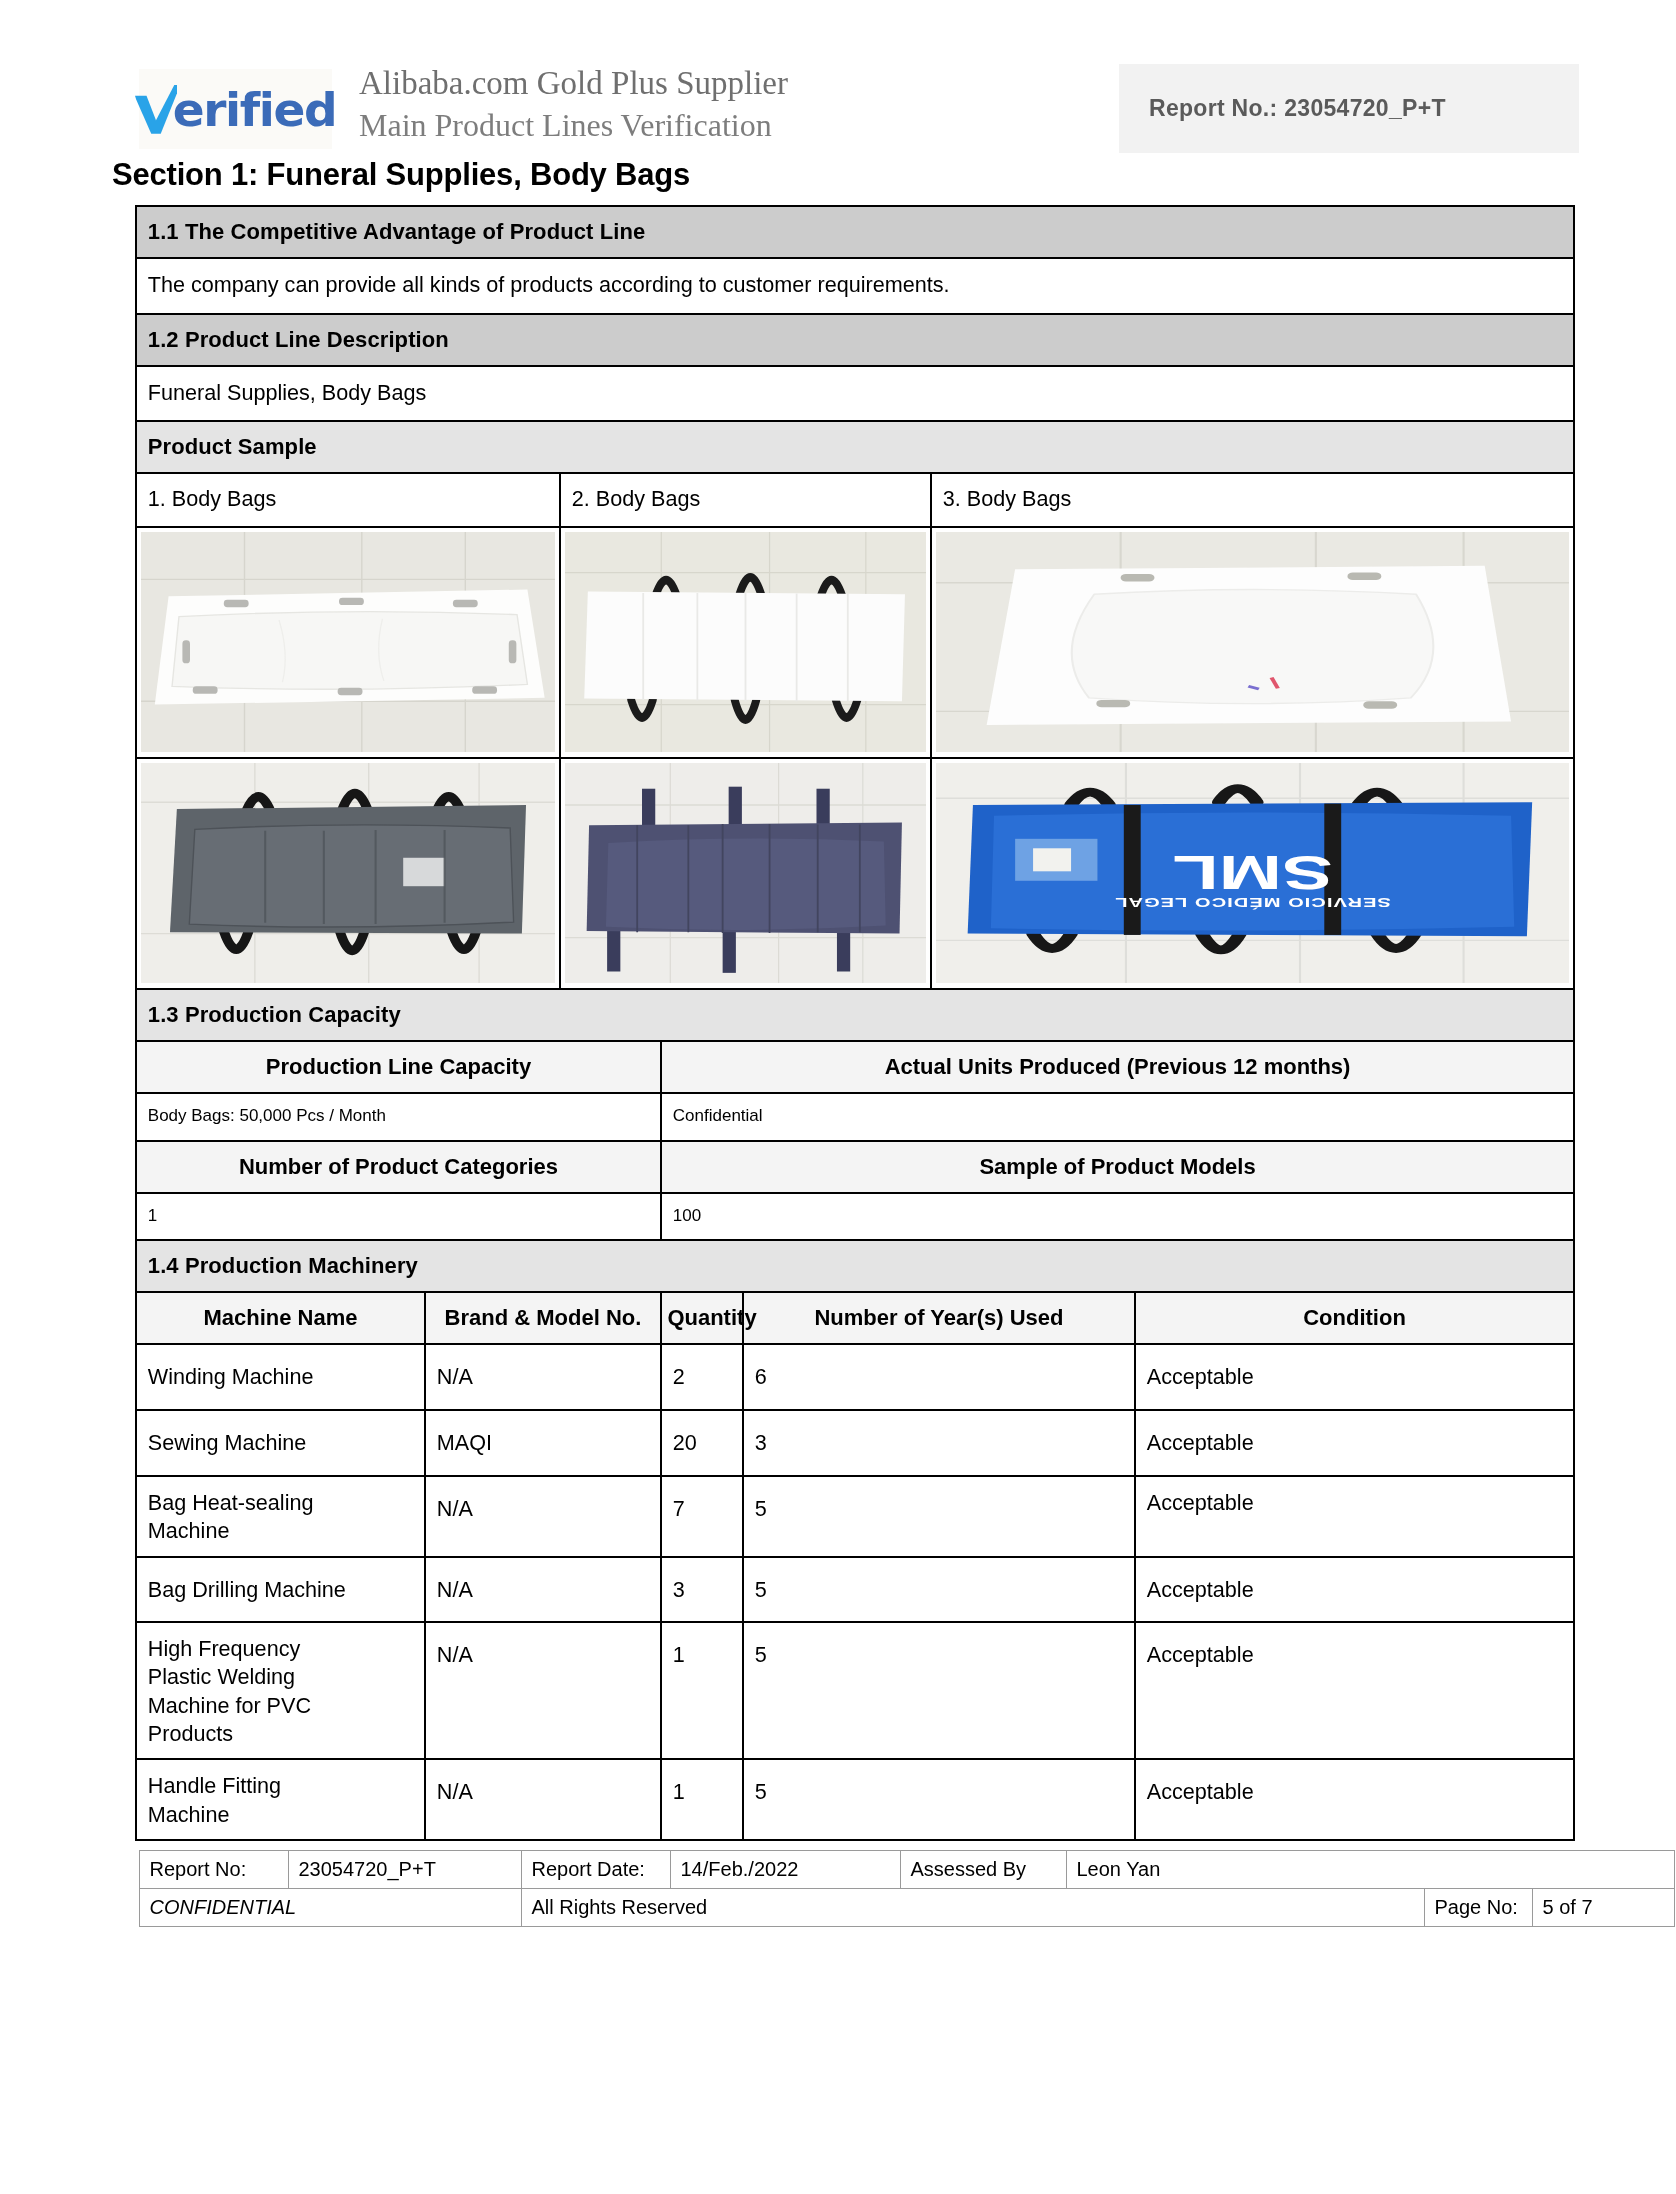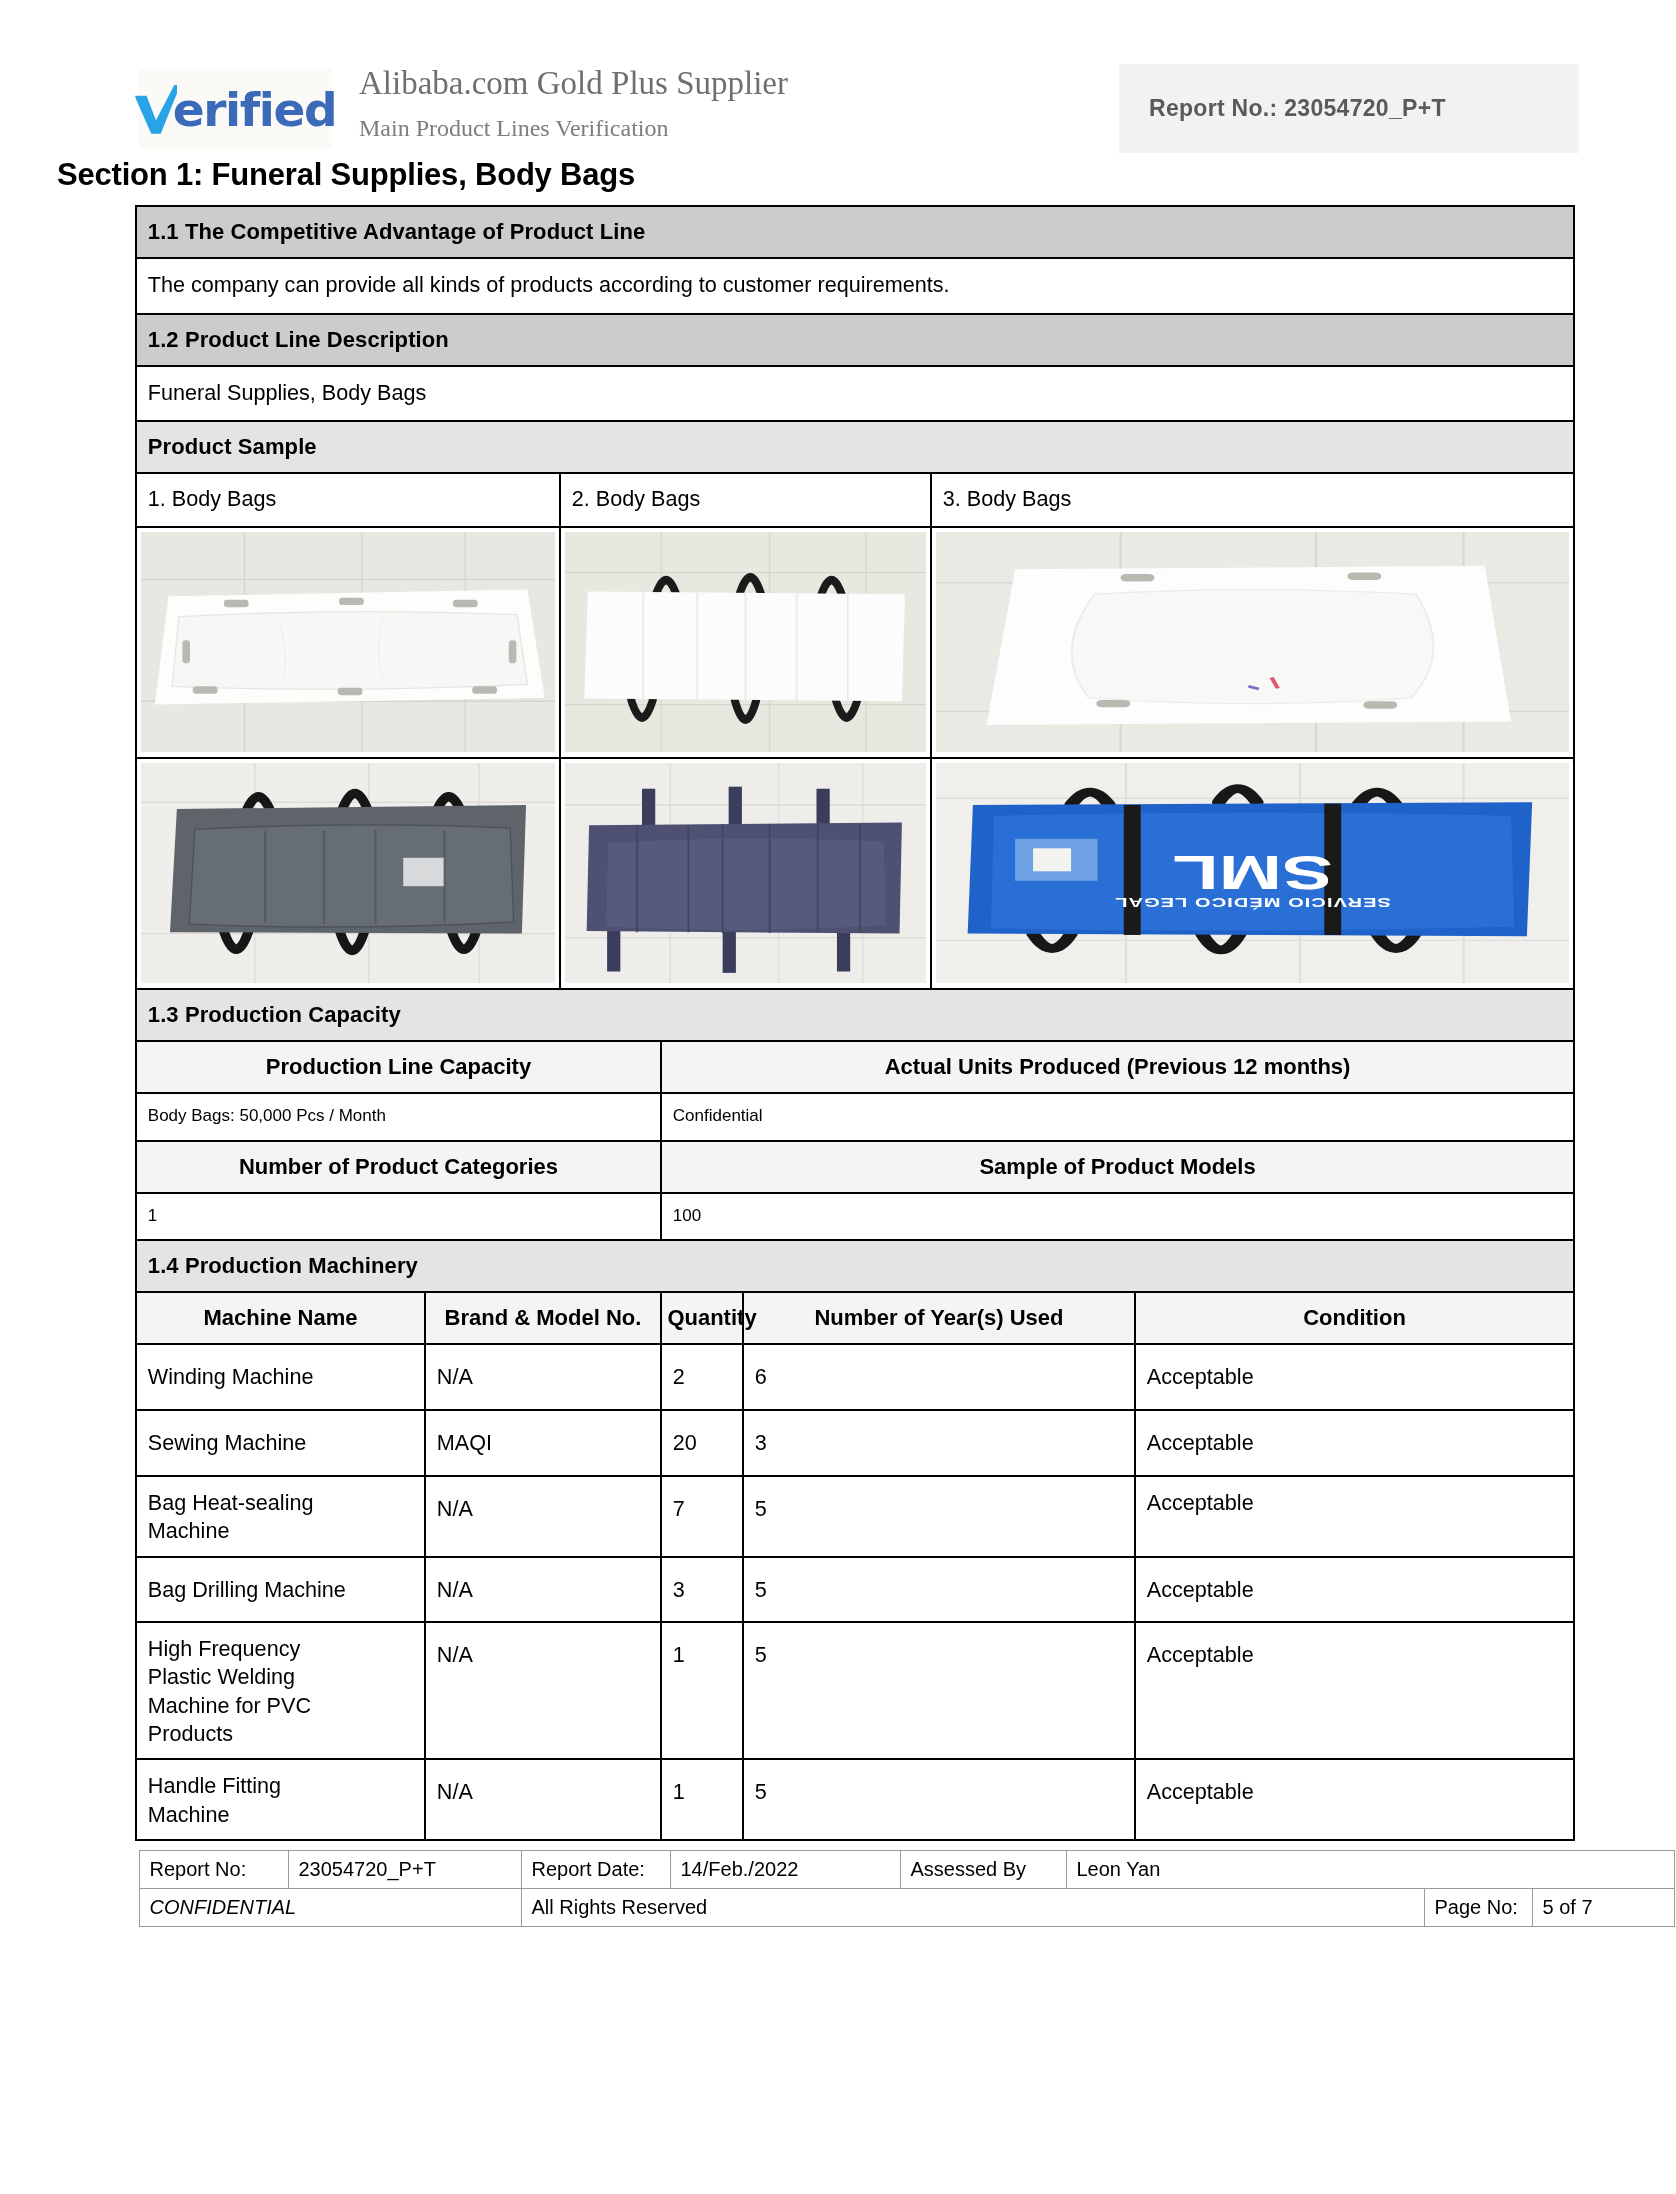--- a/index.html
+++ b/index.html
@@ -63,24 +63,24 @@
   }
   .title-main {
     font-family: "Liberation Serif", serif;
     font-size: 33px;
     color: #6f6f6f;
     line-height: 1.12;
     white-space: nowrap;
   }
   .title-sub {
     font-family: "Liberation Serif", serif;
-    font-size: 24px;
+    font-size: 32px;
     color: #7d7d7d;
     line-height: 1.2;
-    margin-top: 12px;
+    margin-top: 4px;
     white-space: nowrap;
   }
 
   .report-no-box {
     margin-left: auto;
     background: #f2f2f2;
     width: 460px;
     height: 89px;
     display: flex;
     align-items: center;
@@ -91,21 +91,21 @@
   .report-no-text {
     font-size: 23px;
     font-weight: bold;
     color: #5a5a5a;
     letter-spacing: 0.3px;
     white-space: nowrap;
   }
 
   
   .section-title {
-    margin: 42px 0 0 57px;
+    margin: 42px 0 0 112px;
     font-size: 31px;
     font-weight: bold;
     letter-spacing: -0.2px;
   }
 
   
   .main-table {
     margin: 12px 0 0 135px;
     width: 1439px;
     border-collapse: collapse;

